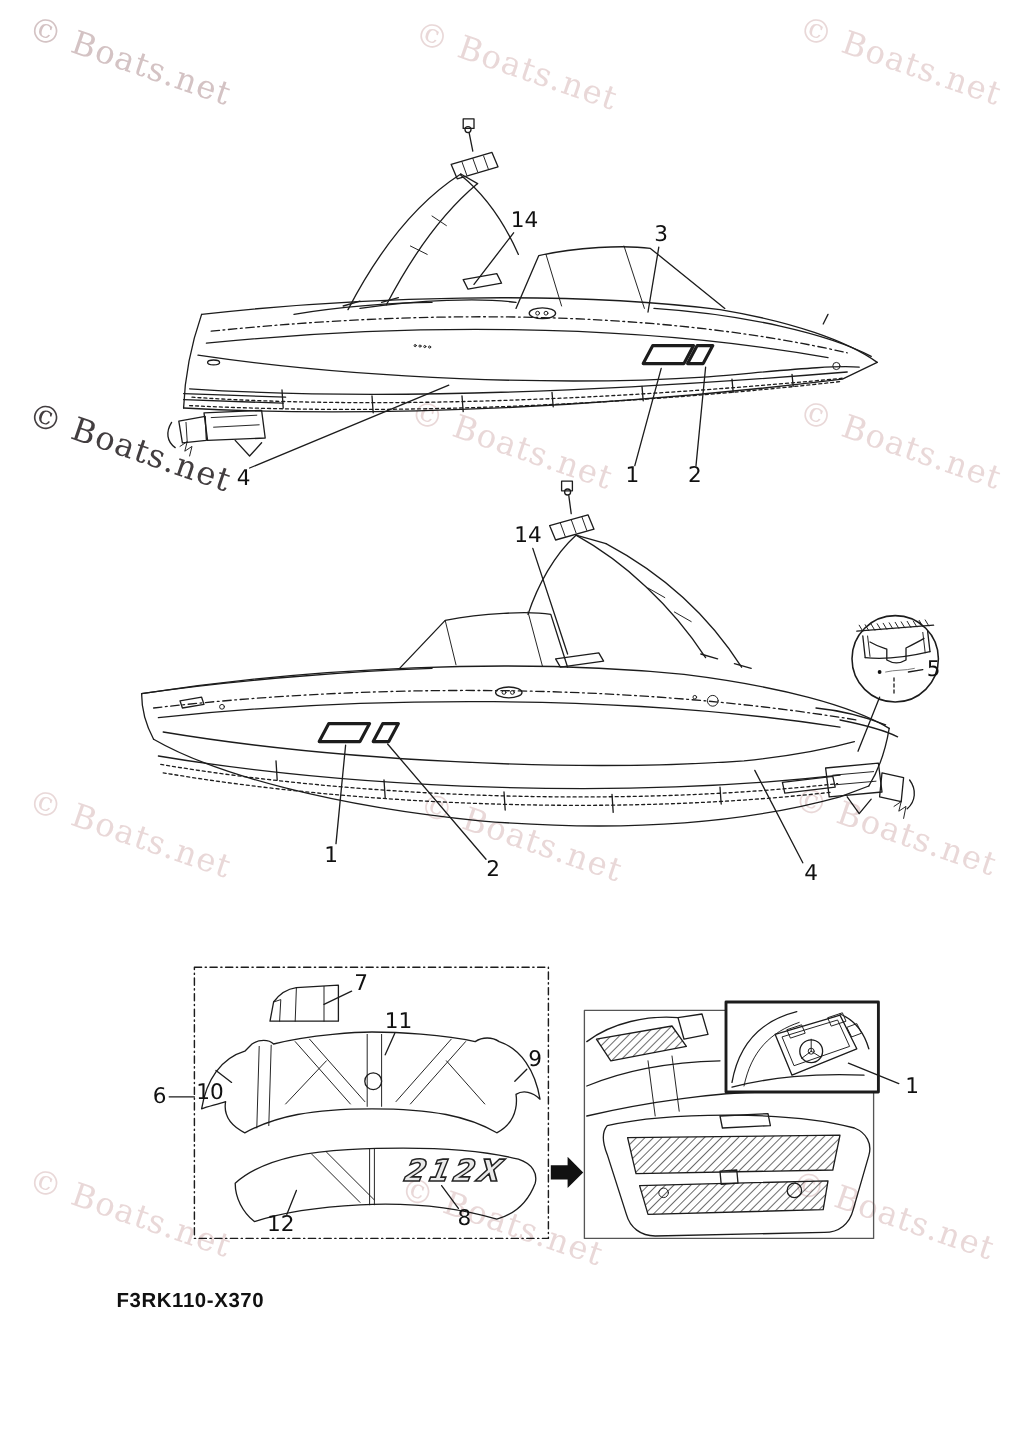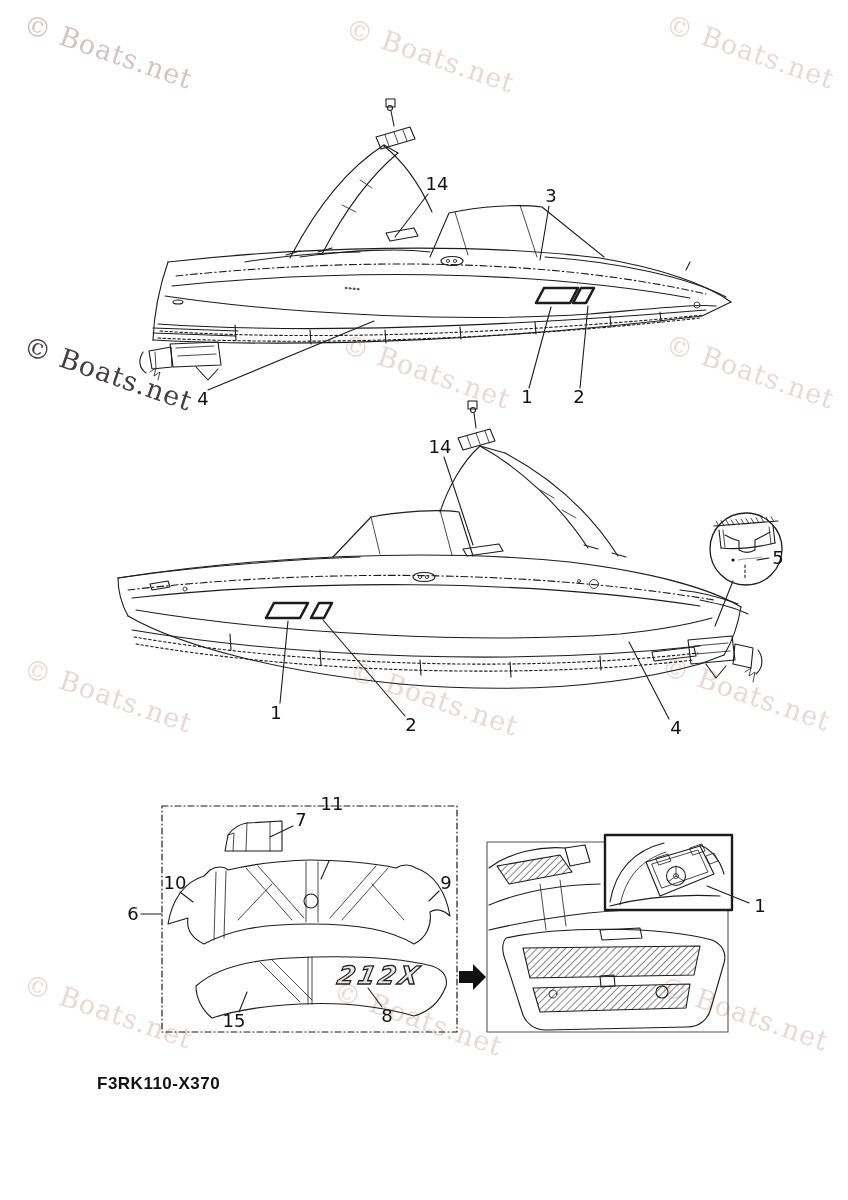--- a/index.html
+++ b/index.html
@@ -321,22 +321,22 @@
   <div class="callout" style="left:203px;top:399px">4</div>
   <div class="callout" style="left:527px;top:397px">1</div>
   <div class="callout" style="left:579px;top:397px">2</div>
   <div class="callout" style="left:440px;top:447px">14</div>
   <div class="callout" style="left:778px;top:558px">5</div>
   <div class="callout" style="left:276px;top:713px">1</div>
   <div class="callout" style="left:411px;top:725px">2</div>
   <div class="callout" style="left:676px;top:728px">4</div>
   <div class="callout" style="left:133px;top:914px">6</div>
   <div class="callout" style="left:301px;top:820px">7</div>
-  <div class="callout" style="left:175px;top:883px">10</div>
-  <div class="callout" style="left:332px;top:804px">11</div>
+  <div class="callout" style="left:175px;top:911px">10</div>
+  <div class="callout" style="left:332px;top:852px">11</div>
   <div class="callout" style="left:446px;top:883px">9</div>
-  <div class="callout" style="left:234px;top:1021px">15</div>
+  <div class="callout" style="left:234px;top:1021px">12</div>
   <div class="callout" style="left:387px;top:1016px">8</div>
   <div class="callout" style="left:760px;top:906px">1</div>
 
   <div class="partcode">F3RK110-X370</div>
 
 </div>
 
 </body></html>

